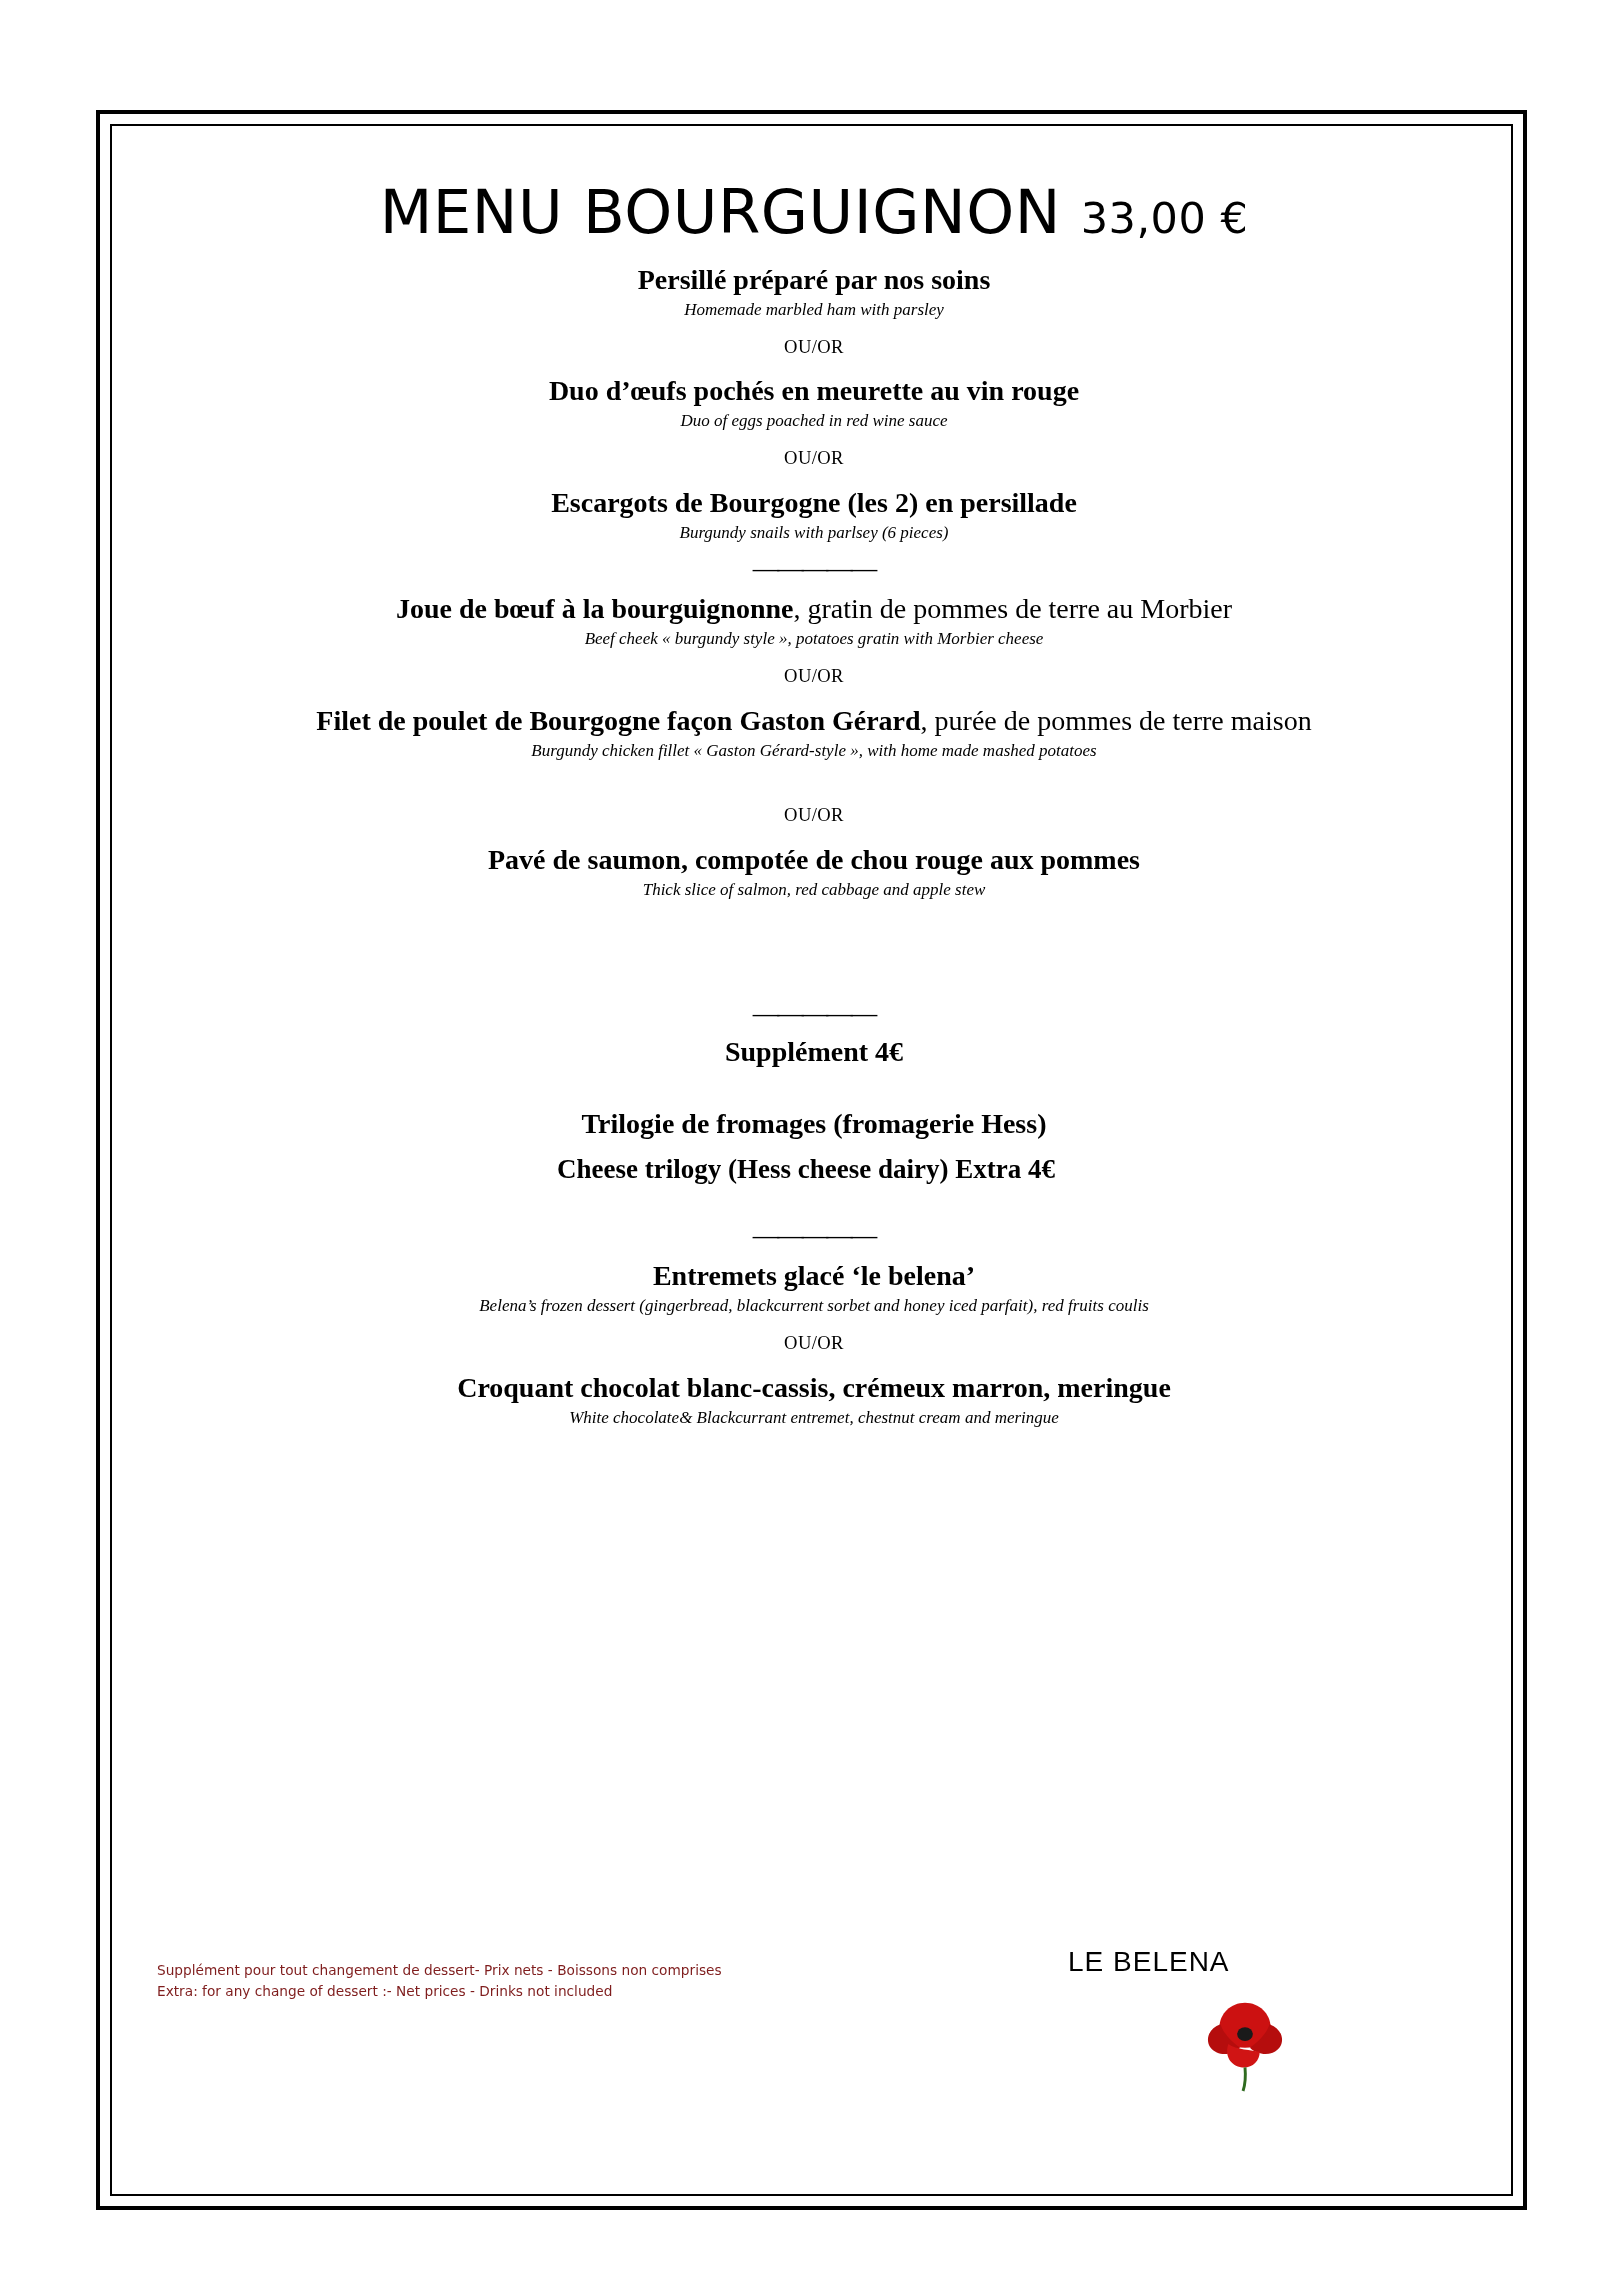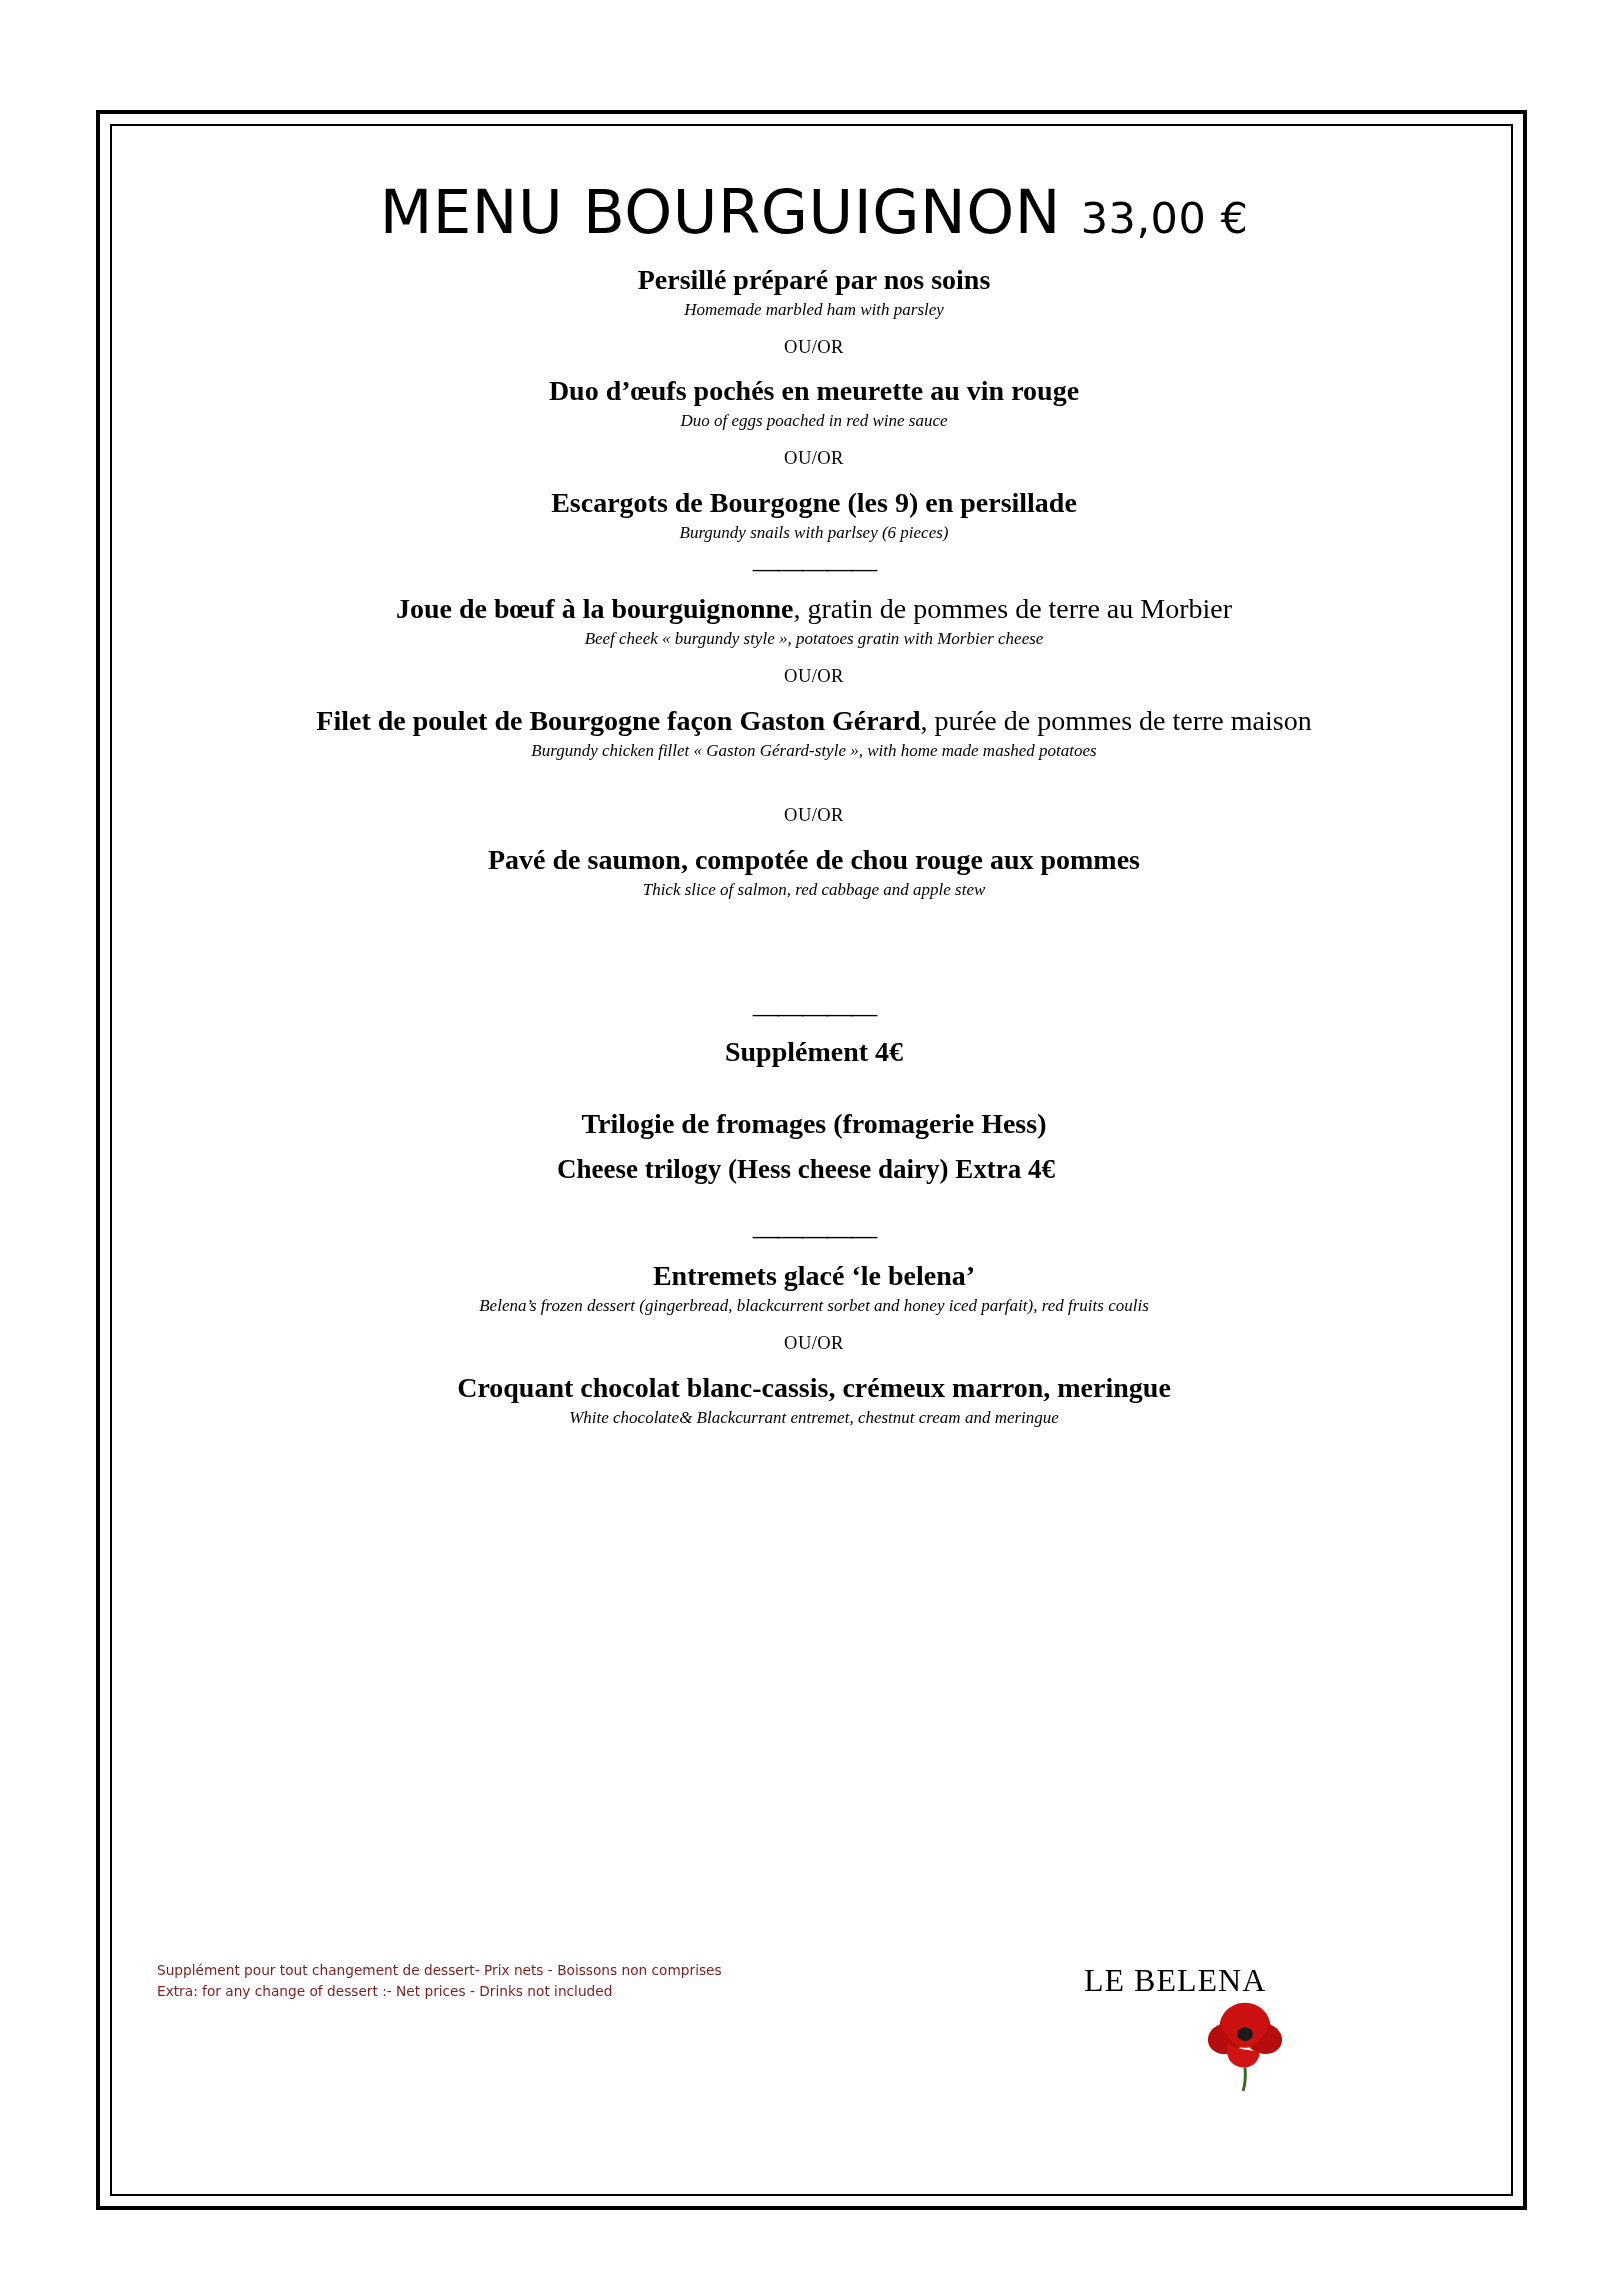--- a/index.html
+++ b/index.html
@@ -139,25 +139,25 @@
     margin: 0;
   }
   .brand {
     position: absolute;
     left: 1068px;
     top: 1946px;
     width: 323px;
     text-align: left;
   }
   .brand-name {
-    font-family: Liberation Serif, serif;
-    font-size: 32px;
+    font-family: Liberation Sans, sans-serif;
+    font-size: 28px;
     letter-spacing: 1px;
     color: #000;
-    margin: 16px;
+    margin: 0;
   }
   .poppy {
     position: absolute;
     left: 1191px;
     top: 1985px;
     width: 108px;
     height: 108px;
   }
 </style>
 </head>
@@ -180,21 +180,21 @@
         <p class="dish-fr">Persillé préparé par nos soins</p>
         <p class="dish-en">Homemade marbled ham with parsley</p>
       </div>
       <p class="or">OU/OR</p>
       <div class="dish">
         <p class="dish-fr">Duo d’œufs pochés en meurette au vin rouge</p>
         <p class="dish-en">Duo of eggs poached in red wine sauce</p>
       </div>
       <p class="or">OU/OR</p>
       <div class="dish">
-        <p class="dish-fr">Escargots de Bourgogne (les 9) en persillade</p>
+        <p class="dish-fr">Escargots de Bourgogne (les 2) en persillade</p>
         <p class="dish-en">Burgundy snails with parlsey (6 pieces)</p>
       </div>
     </div>
 
     <p class="divider">—————</p>
 
     <div class="section">
       <div class="dish">
         <p class="dish-fr"><span>Joue de bœuf à la bourguignonne</span><span class="light">, gratin de pommes de terre au Morbier</span></p>
         <p class="dish-en">Beef cheek « burgundy style », potatoes gratin with Morbier cheese</p>

